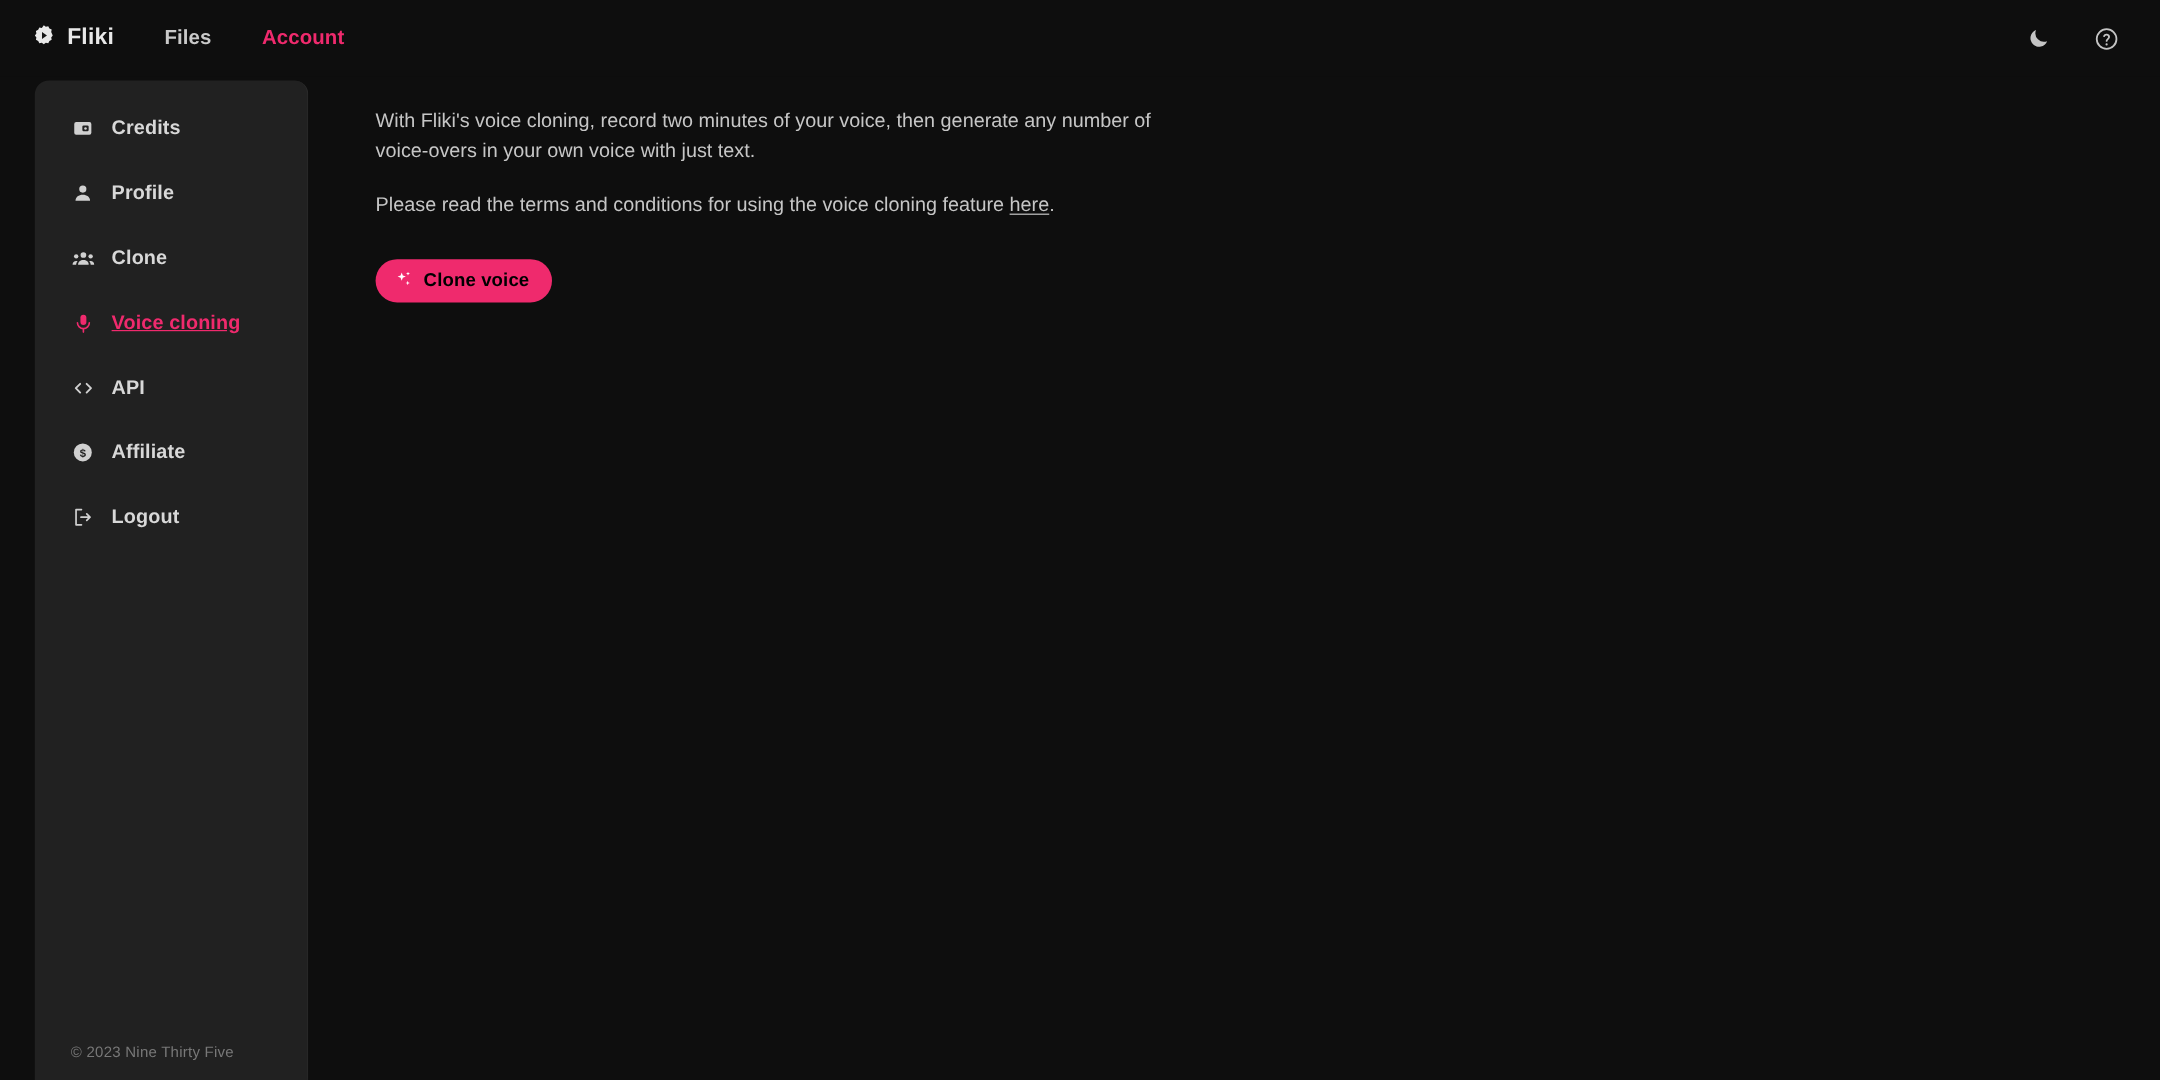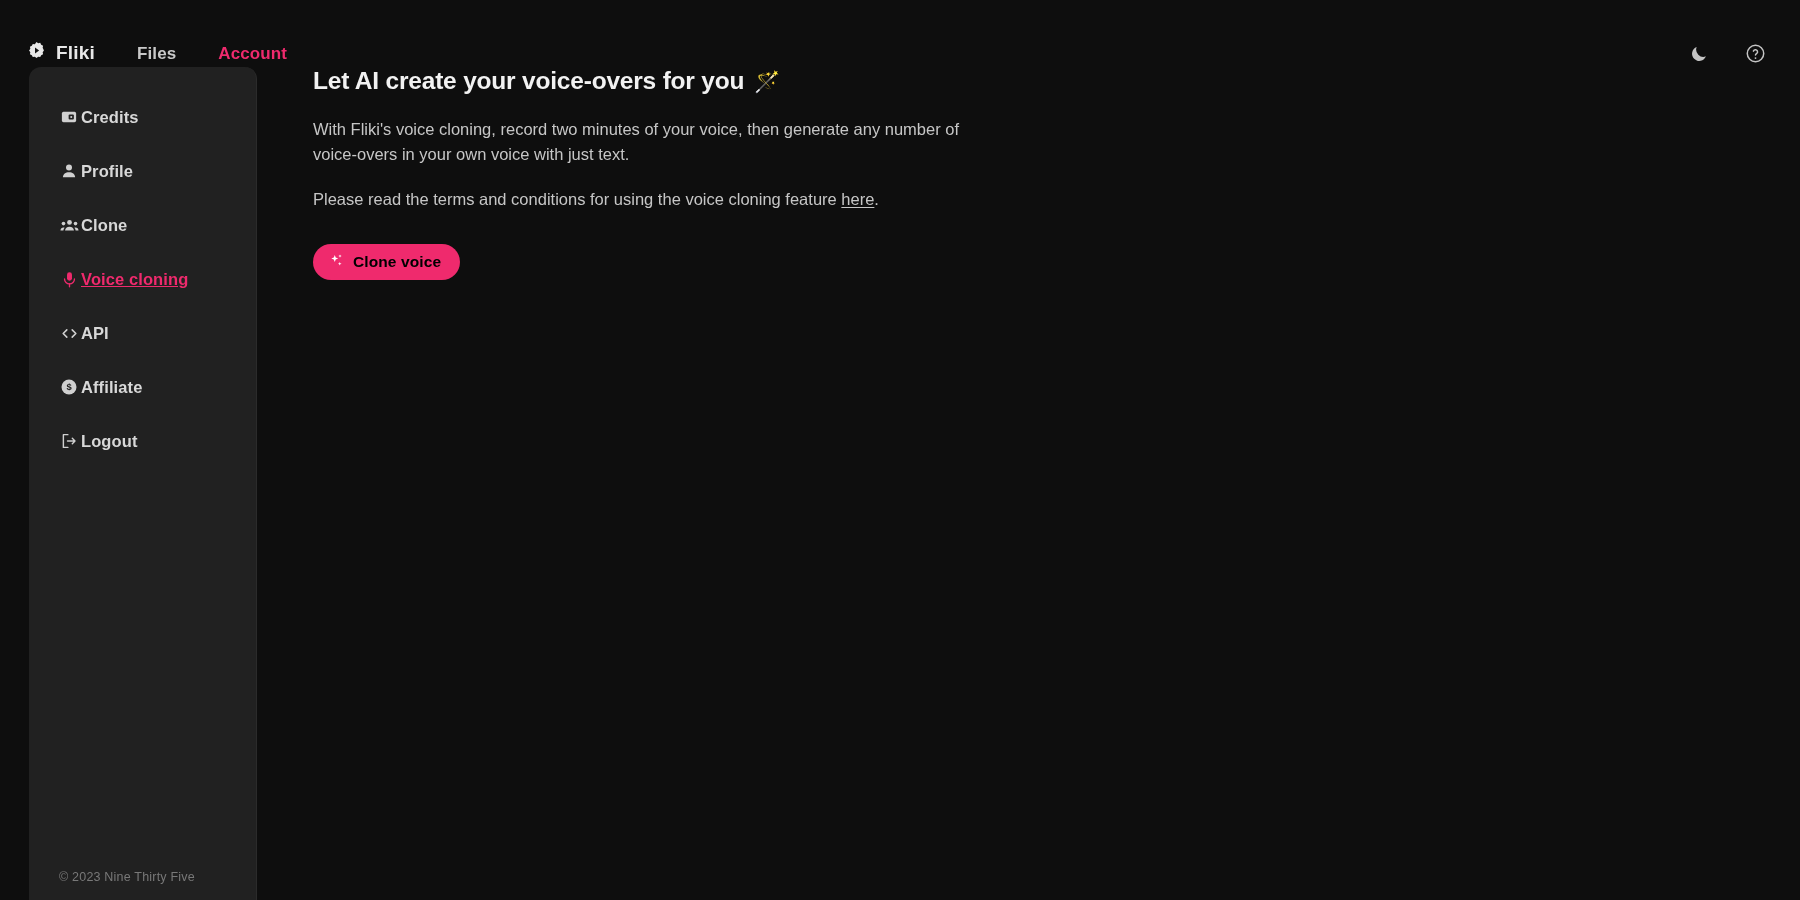--- a/index.html
+++ b/index.html
@@ -12,21 +12,21 @@
     overflow: hidden;
   }
 
   
   .topbar {
     position: absolute;
     top: 0; left: 0;
     width: 1800px;
     height: 64px;
     display: flex;
-    align-items: flex-end;
+    align-items: center;
     background: #0e0e0e;
   }
 
   .brand {
     display: flex;
     align-items: center;
     gap: 10px;
     margin-left: 27px;
     cursor: pointer;
   }
@@ -64,22 +64,22 @@
     width: 228px;
     height: 833px;
     background: #212121;
     border-radius: 12px 12px 0 0;
     border-right: 1px solid #2b2b2b;
     padding-top: 20px;
   }
 
   .side-item {
     display: flex;
-    align-items: flex-end;
-    gap: 2px;
+    align-items: center;
+    gap: 14px;
     height: 40px;
     padding-left: 30px;
     margin-bottom: 14px;
     cursor: pointer;
   }
   .side-icon {
     width: 20px;
     height: 20px;
     display: flex;
     align-items: center;
@@ -269,24 +269,20 @@
       </svg>
     </span>
     <span class="side-label">Logout</span>
   </div>
 
   <div class="footer-note">© 2023 Nine Thirty Five</div>
 </div>
 
 <div class="main">
 
-  <h1 class="page-title">
-    <span>Let AI create your voice-overs for you</span>
-    <span class="title-emoji">🪄</span>
-  </h1>
 
   <p class="para">With Fliki's voice cloning, record two minutes of your voice, then generate any number of voice-overs in your own voice with just text.</p>
 
   <p class="para second">
     <span>Please read the terms and conditions for using the voice cloning feature </span><a class="inline-link">here</a><span>.</span>
   </p>
 
   <button class="cta">
     <span class="cta-icon">
       <svg width="15" height="15" viewBox="0 0 24 24">

